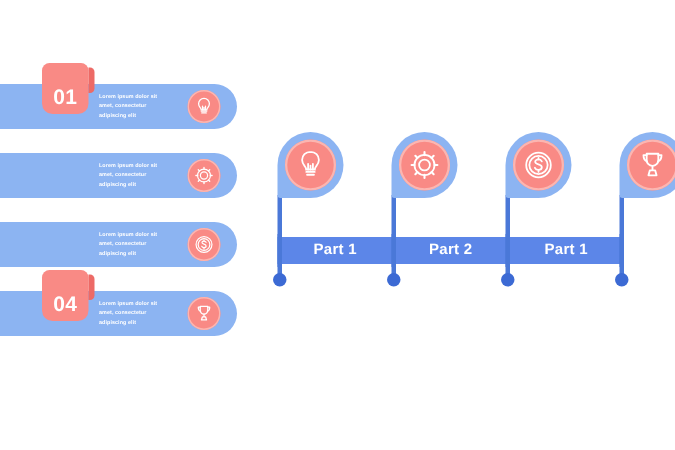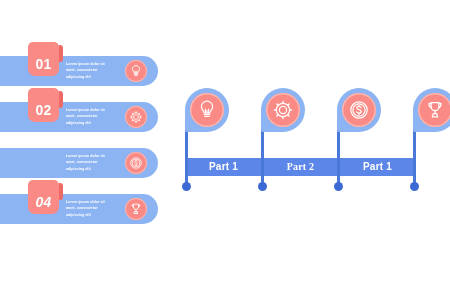--- a/index.html
+++ b/index.html
@@ -178,21 +178,20 @@
           <path d="M11 5.6c-2.1 0-3.6 1.6-3.6 3.5 0 1.3 0.7 2.1 1.2 2.8 0.35 0.5 0.5 0.8 0.5 1.3h3.8c0-0.5 0.15-0.8 0.5-1.3 0.5-0.7 1.2-1.5 1.2-2.8 0-1.9-1.5-3.5-3.6-3.5z"></path>
           <path d="M9.2 14.1h3.6M9.5 15.3h3"></path>
           <path d="M10 13.2v-2.4M12 13.2v-2.4M11 13.2v-1.6"></path>
         </g>
       </svg>
     </div>
   </div>
 
   <div class="step-row" style="top:46px;">
     <div class="step-pill"></div>
-    <div class="step-tab">02</div>
     <div class="step-text">Lorem ipsum dolor sit amet, consectetur adipiscing elit</div>
     <div class="step-icon">
       <svg width="22" height="22" viewBox="0 0 22 22">
         <g fill="none" stroke="#ffffff" stroke-width="0.8">
           <circle cx="11" cy="11" r="2.4"></circle>
           <circle cx="11" cy="11" r="4.3"></circle>
           <g stroke-width="0.9" stroke-linecap="round">
             <path d="M11 5.6v1.2M11 15.2v1.2M5.6 11h1.2M15.2 11h1.2"></path>
             <path d="M7.2 7.2l0.85 0.85M13.95 13.95l0.85 0.85M14.8 7.2l-0.85 0.85M8.05 13.95l-0.85 0.85"></path>
           </g>
@@ -209,42 +208,42 @@
         <g fill="none" stroke="#ffffff" stroke-width="0.8">
           <circle cx="11" cy="11" r="5.3"></circle>
           <circle cx="11" cy="11" r="3.9"></circle>
           <path d="M12.4 9.5c-0.3-0.55-0.85-0.8-1.45-0.8-0.75 0-1.3 0.4-1.3 1.0 0 1.45 2.75 0.7 2.75 2.25 0 0.65-0.6 1.1-1.4 1.1-0.65 0-1.25-0.3-1.5-0.85" stroke-linecap="round"></path>
           <path d="M11 8.1v0.65M11 13.25v0.7" stroke-linecap="round"></path>
         </g>
       </svg>
     </div>
   </div>
 
-  <div class="step-row" style="top:138px;font-style:italic;">
+  <div class="step-row" style="top:138px;">
     <div class="step-pill"></div>
     <div class="step-tab">04</div>
     <div class="step-text">Lorem ipsum dolor sit amet, consectetur adipiscing elit</div>
     <div class="step-icon">
       <svg width="22" height="22" viewBox="0 0 22 22">
         <g fill="none" stroke="#ffffff" stroke-width="0.85" stroke-linecap="round" stroke-linejoin="round">
           <path d="M8.5 6.2h5v2.7c0 1.4-1.1 2.5-2.5 2.5s-2.5-1.1-2.5-2.5z"></path>
           <path d="M8.5 6.8H7.2c0 1.5 0.5 2.4 1.5 2.7M13.5 6.8h1.3c0 1.5-0.5 2.4-1.5 2.7"></path>
           <path d="M11 11.4v1.9M9.3 15.3h3.4M9.9 13.3h2.2l0.6 2H9.3z"></path>
         </g>
       </svg>
     </div>
   </div>
 
 </div>
 
 <div id="timeline">
 
   <div id="part-bar">
     <div class="part-seg" style="left:0px; width:77px;">Part 1</div>
-    <div class="part-seg" style="left:77px; width:77px;font-family:Liberation Serif, serif;">Part 2</div>
+    <div class="part-seg" style="left:77px; width:77px;">Part 2</div>
     <div class="part-seg" style="left:154px; width:77px;">Part 1</div>
   </div>
 
   <div class="part-divider" style="left:0px; top:68px;"></div>
   <div class="part-divider" style="left:76px; top:68px;"></div>
   <div class="part-divider" style="left:152px; top:68px;"></div>
   <div class="part-divider" style="left:228px; top:68px;"></div>
 
   <div class="pin-stem" style="left:0px;   height:56px;"></div>
   <div class="pin-stem" style="left:76px;  height:56px;"></div>

